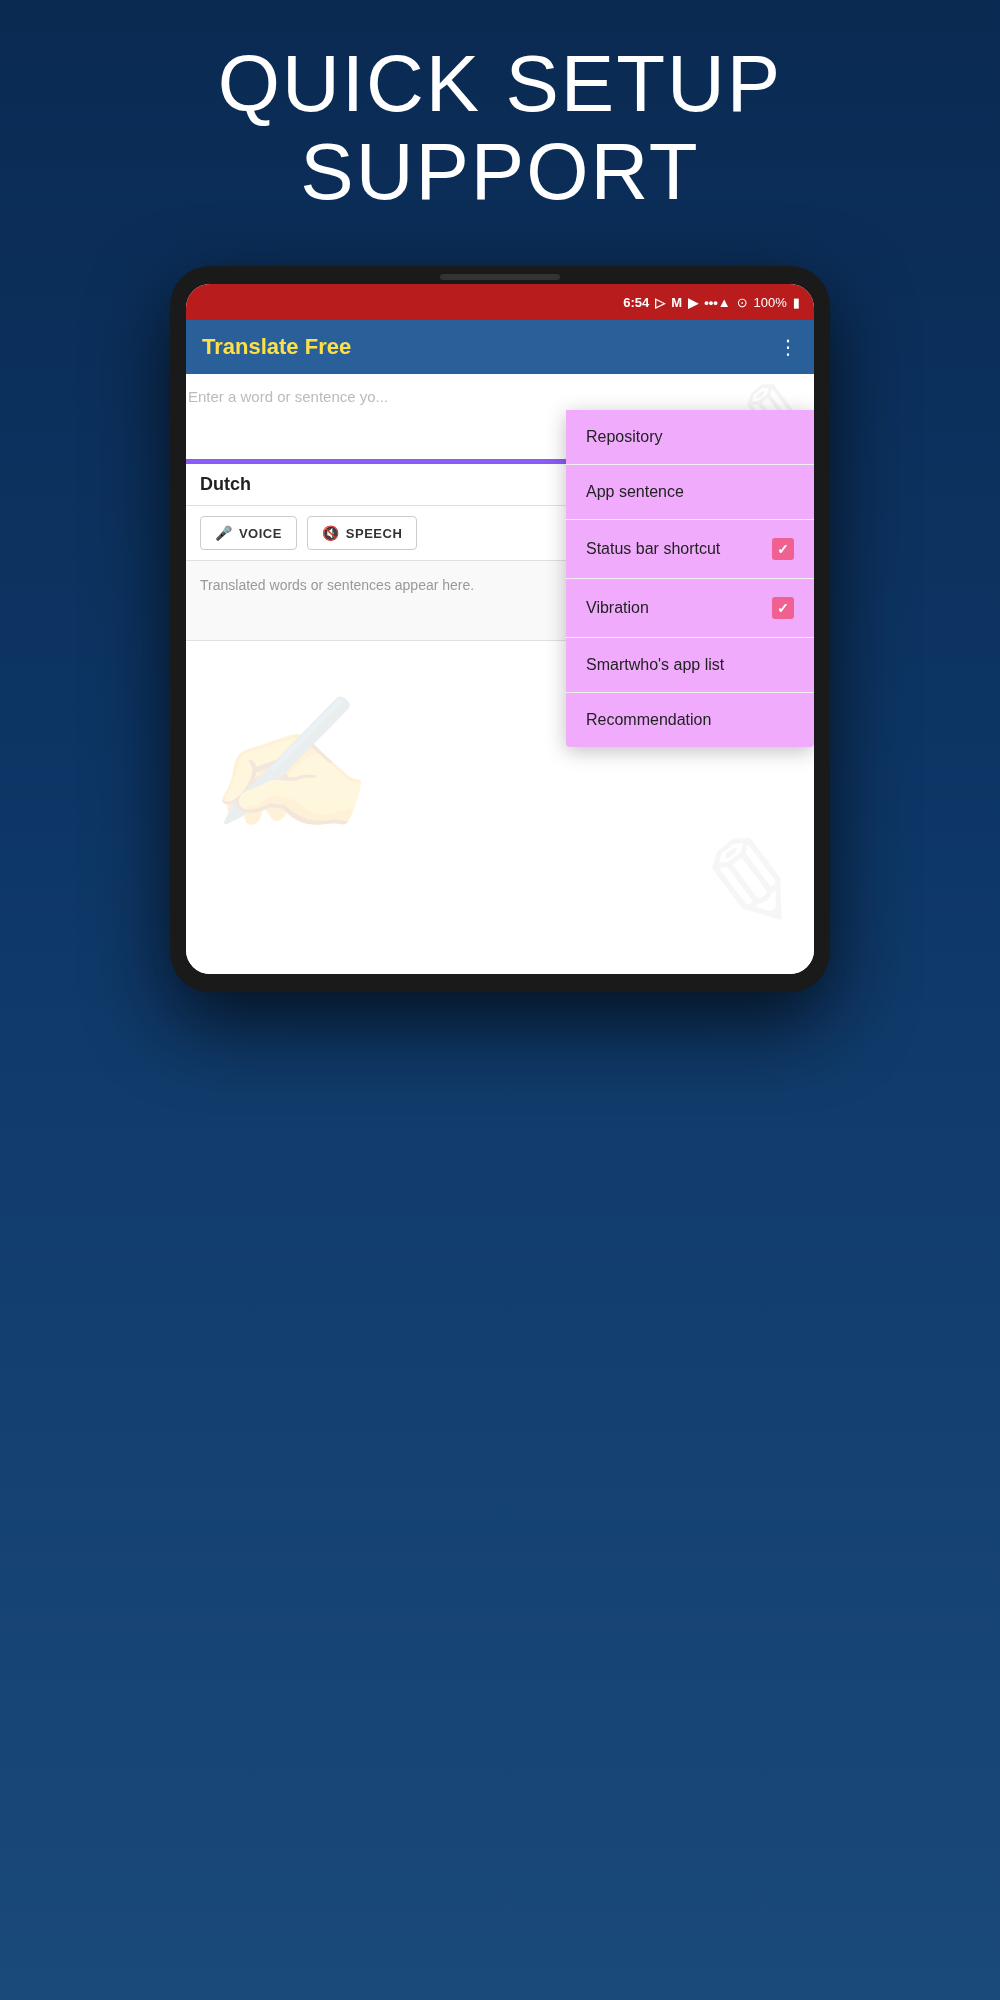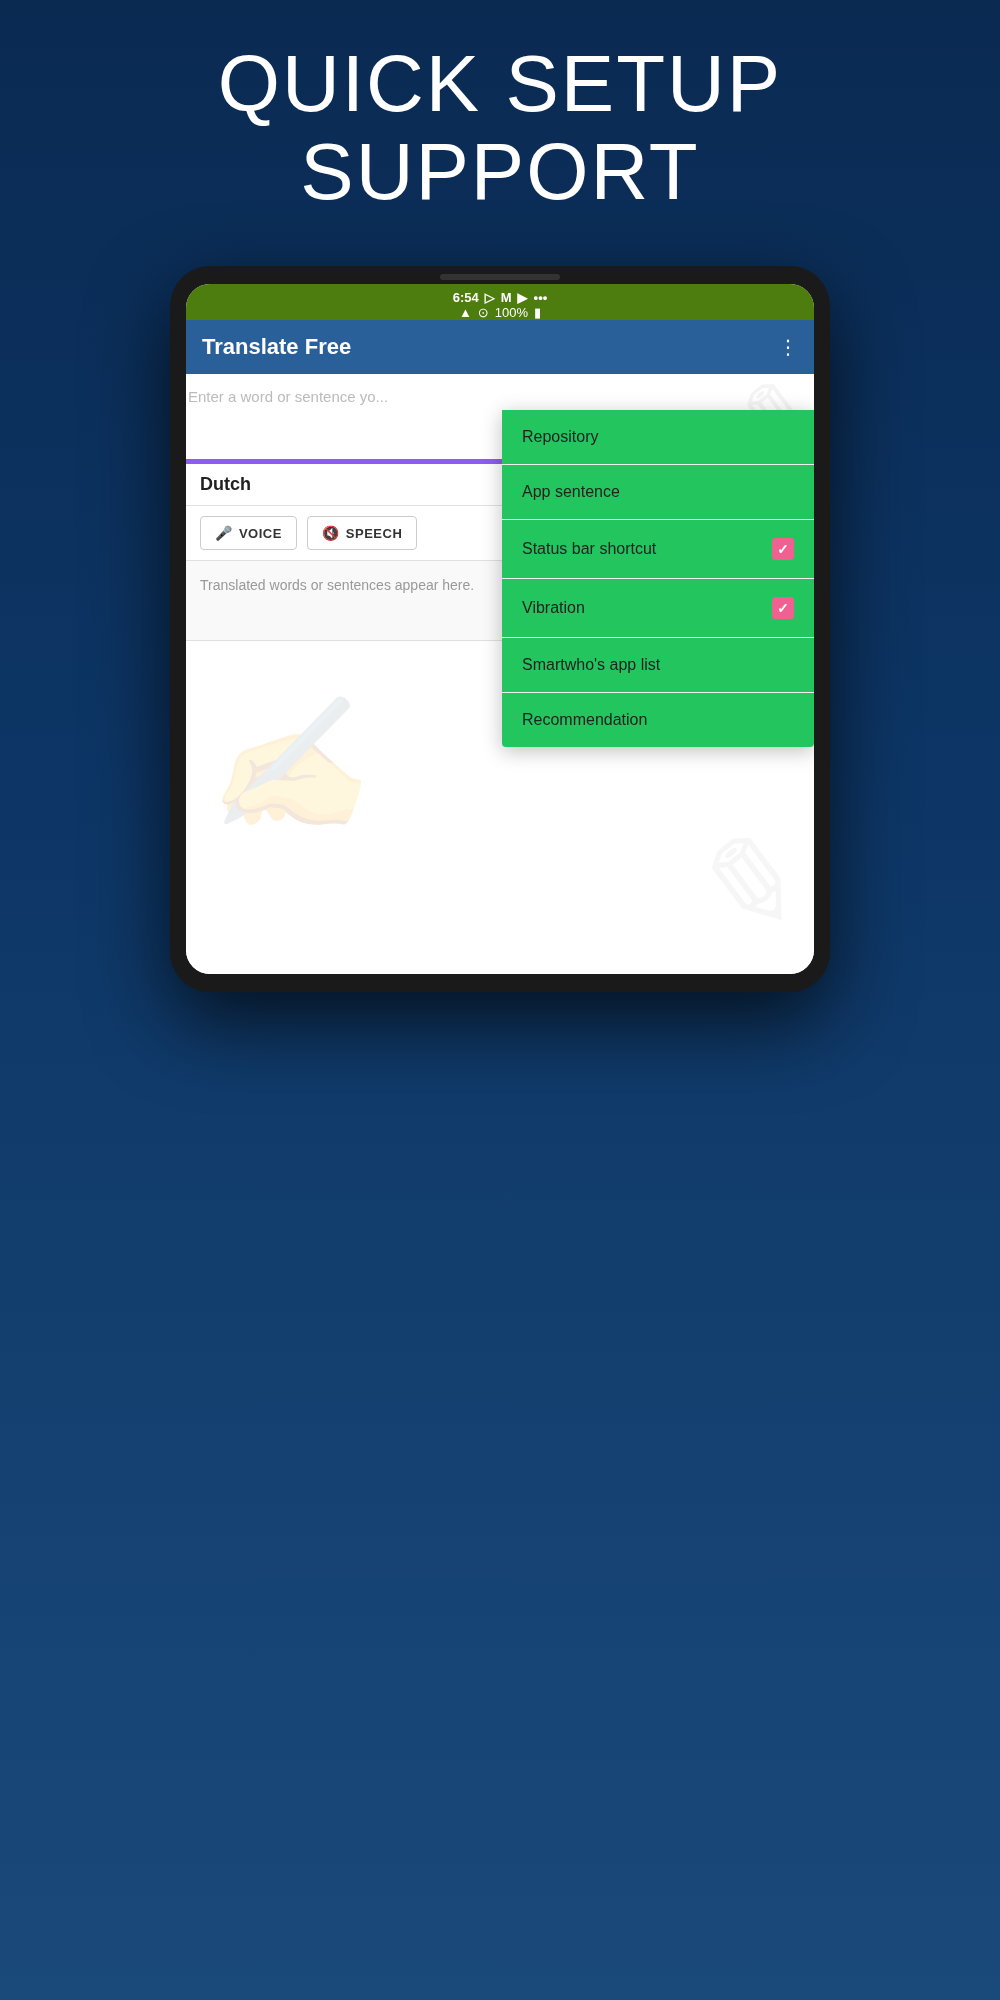--- a/index.html
+++ b/index.html
@@ -57,27 +57,26 @@
 
     .phone-screen {
       background: #f5f5f5;
       border-radius: 24px;
       overflow: hidden;
       position: relative;
     }
 
     
     .status-bar {
-      background: #4d7c0f;
-      display: flex;
-      justify-content: flex-start;
+      background: #b91c1c;
+      display: flex;
+      justify-content: flex-end;
       align-items: center;
       padding: 6px 14px;
       height: 36px;
-      flex-direction: column;
     }
 
     .status-bar-left {
       display: flex;
       align-items: center;
       gap: 6px;
       color: white;
       font-size: 13px;
       font-weight: bold;
     }
@@ -93,21 +92,21 @@
     
     .app-bar {
       background: #2a6099;
       padding: 14px 16px;
       display: flex;
       align-items: center;
       justify-content: space-between;
     }
 
     .app-bar-title {
-      color: #ffffff;
+      color: #fde047;
       font-size: 22px;
       font-weight: bold;
     }
 
     .app-bar-icon {
       color: white;
       font-size: 20px;
       cursor: pointer;
     }
 
@@ -235,22 +234,22 @@
       bottom: -20px;
       right: 20px;
       font-style: italic;
     }
 
     
     .dropdown-menu {
       position: absolute;
       top: 36px; 
       right: 0;
-      width: 312px;
-      background: #22c55e;
+      width: 248px;
+      background: #f0abfc;
       box-shadow: 0 4px 20px rgba(0,0,0,0.25);
       z-index: 100;
       border-radius: 0 0 4px 4px;
     }
 
     .menu-item {
       display: flex;
       align-items: center;
       justify-content: space-between;
       padding: 18px 20px;

